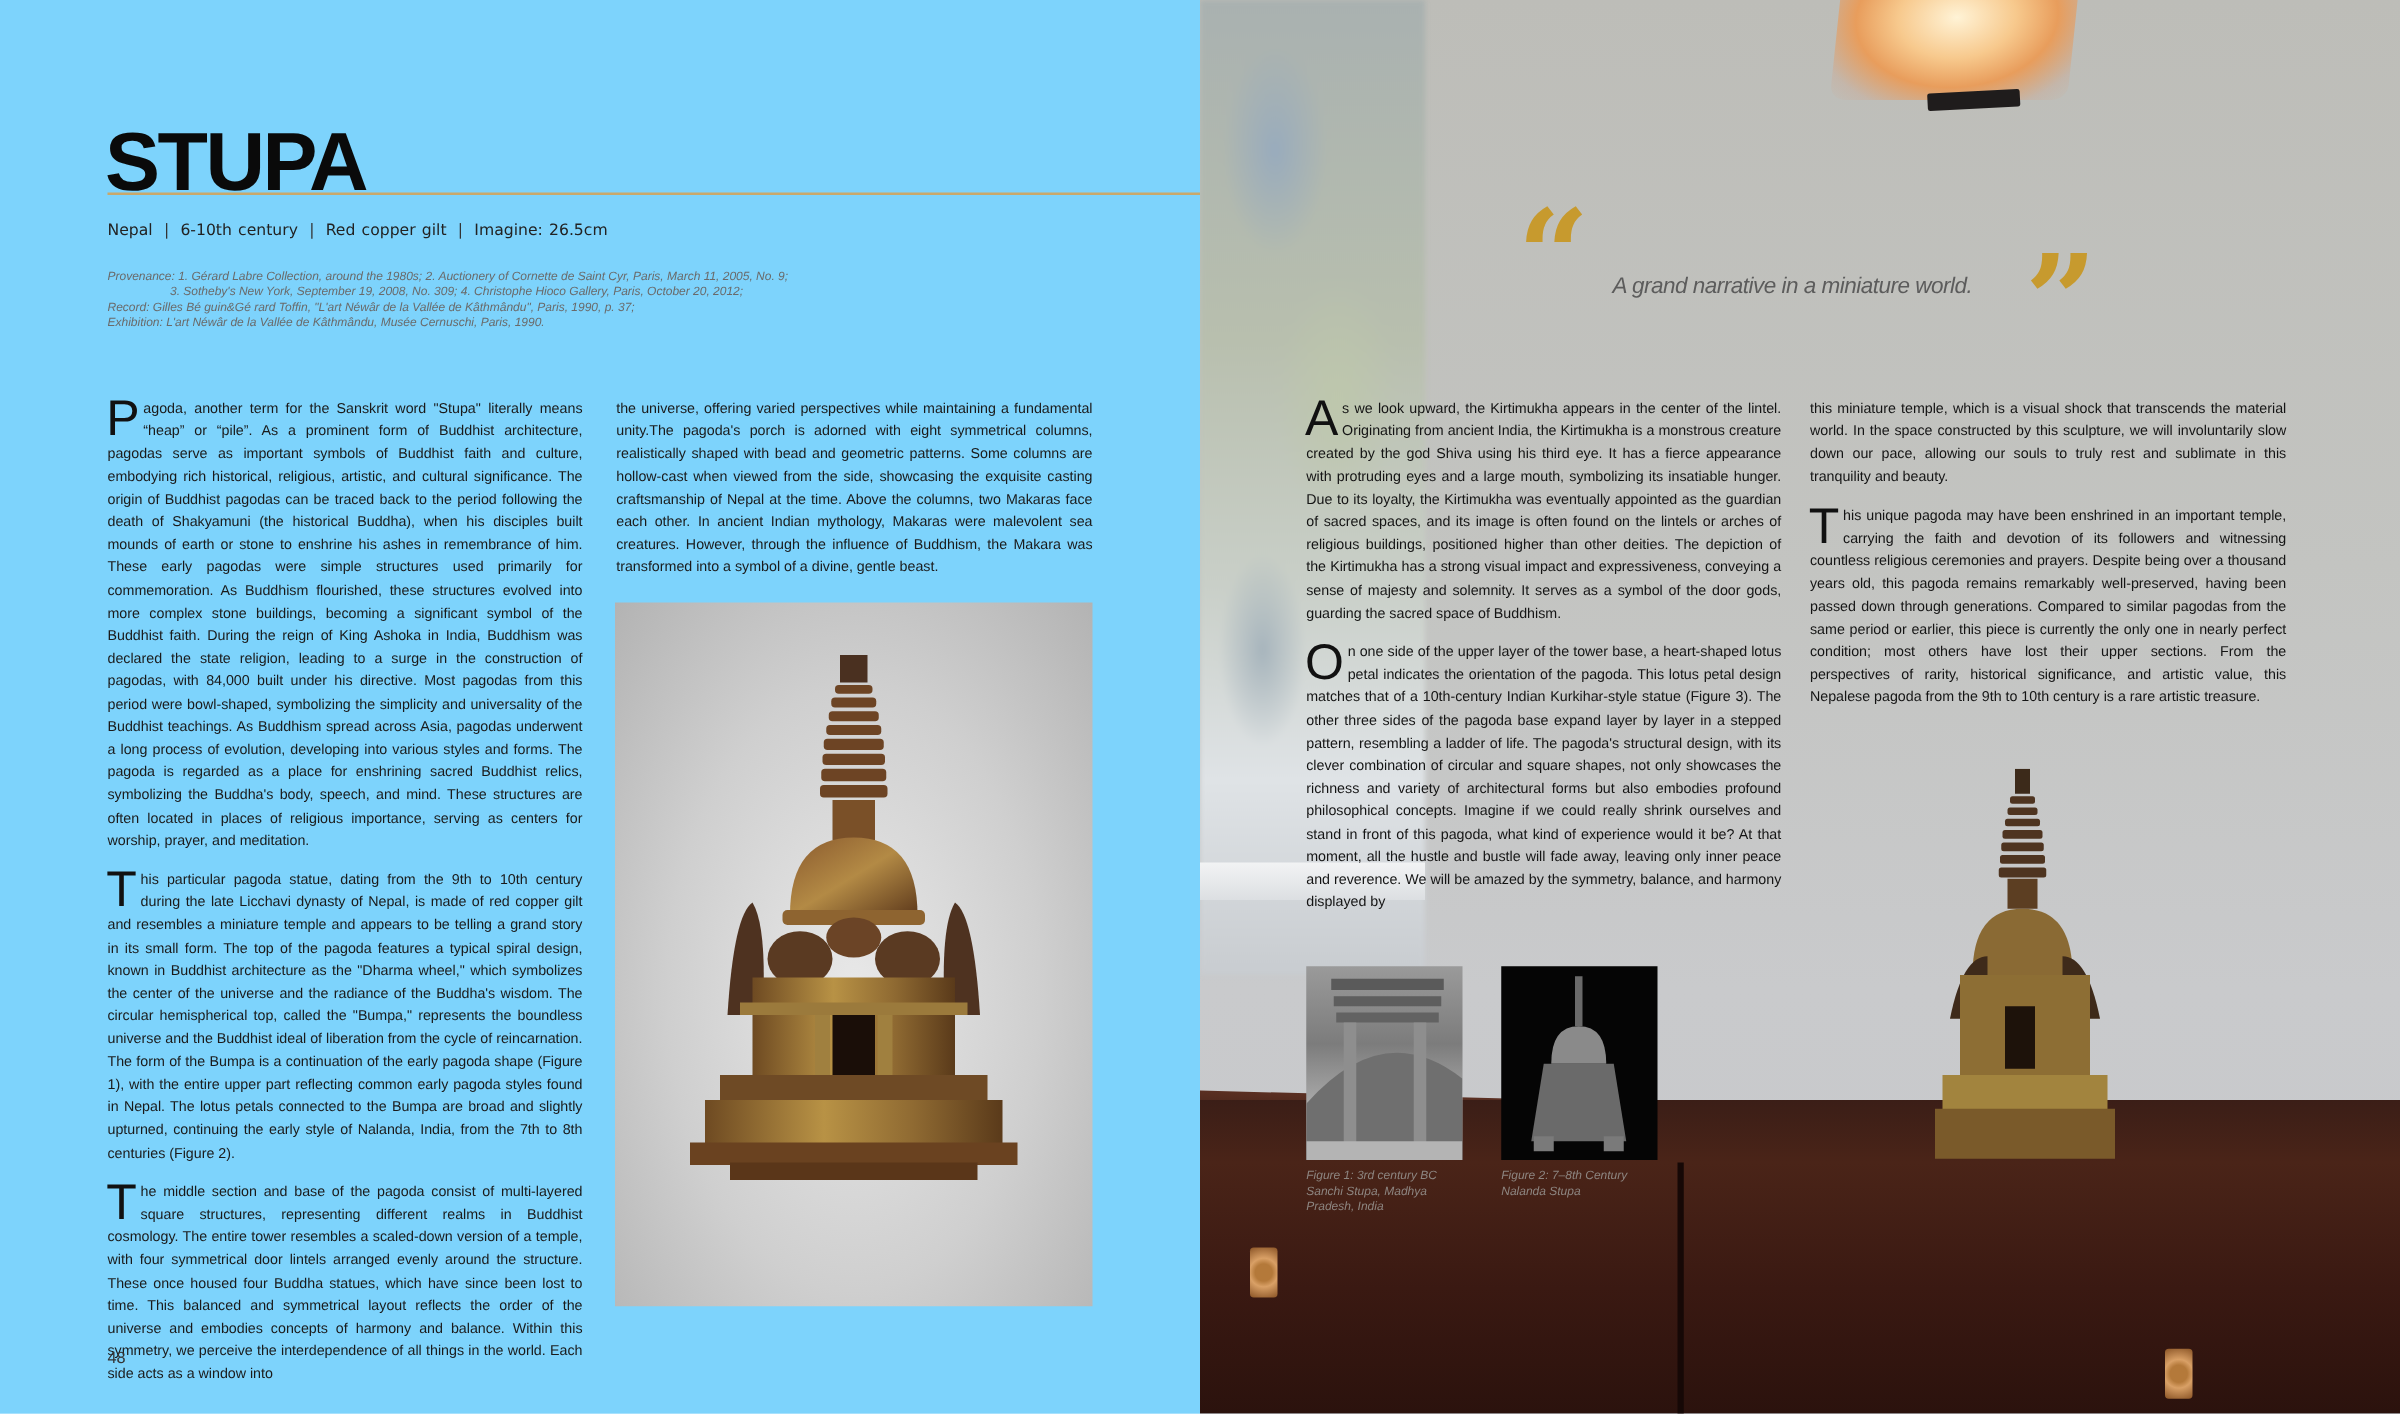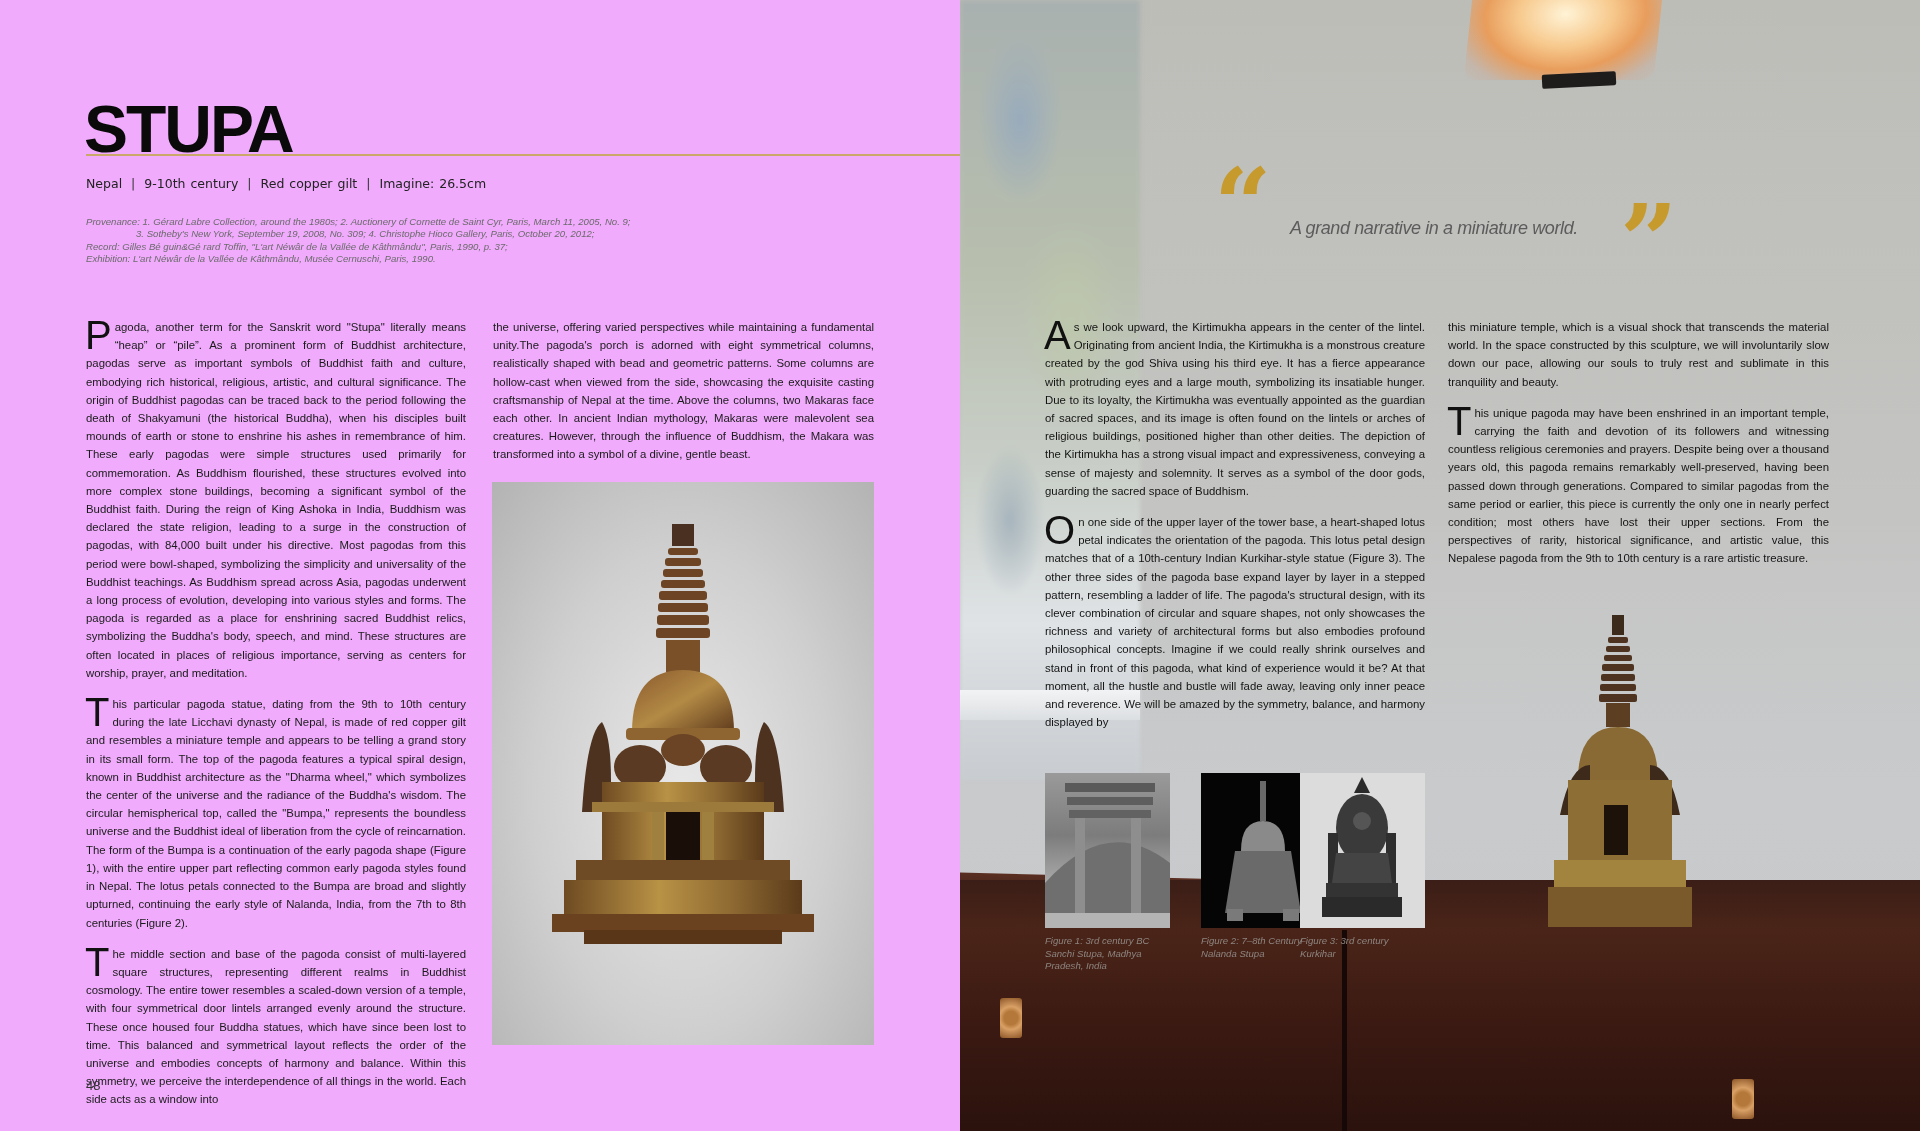--- a/index.html
+++ b/index.html
@@ -1,21 +1,21 @@
 <!DOCTYPE html>
 <html><head>
   <meta charset="utf-8">
   <style>
     html, body { margin: 0; padding: 0; }
     body {
       width: 1920px; height: 1131px; overflow: hidden; position: relative;
       font-family: "Liberation Sans", sans-serif; background: #ffffff; color: #1a1a1a;
     }
     .page-left {
-      position: absolute; left: 0; top: 0; width: 960px; height: 1131px; background: #f0abfc;
+      position: absolute; left: 0; top: 0; width: 960px; height: 1131px; background: #7dd3fc;
     }
     .page-right {
       position: absolute; left: 960px; top: 0; width: 960px; height: 1131px; overflow: hidden;
       background: linear-gradient(180deg, #bdbdb8 0%, #c3c4c1 40%, #c9cacc 70%, #c6c8cb 100%);
     }
     
     .bg-window {
       position: absolute; left: 0; top: 0; width: 180px; height: 780px;
       background:
         radial-gradient(ellipse 60px 120px at 60px 120px, rgba(150,170,190,0.9), transparent 70%),
@@ -128,21 +128,21 @@
     }
   </style>
 </head>
 <body>
 
 <div class="page-left">
   <h1 class="title" style="margin:0;">STUPA</h1>
   <div class="gold-rule"></div>
 
   <div class="meta-line">
-    <span>Nepal</span><span class="sep">|</span><span>9-10th century</span><span class="sep">|</span><span>Red copper gilt</span><span class="sep">|</span><span>Imagine:  26.5cm</span>
+    <span>Nepal</span><span class="sep">|</span><span>6-10th century</span><span class="sep">|</span><span>Red copper gilt</span><span class="sep">|</span><span>Imagine:  26.5cm</span>
   </div>
 
   <div class="provenance">
     <div>Provenance: 1. Gérard Labre Collection, around the 1980s;   2. Auctionery of Cornette de Saint Cyr, Paris, March 11, 2005, No. 9;</div>
     <div class="indent">3.  Sotheby's New York, September 19, 2008, No. 309;   4. Christophe Hioco Gallery, Paris, October 20, 2012;</div>
     <div>Record: Gilles Bé guin&amp;Gé rard Toffin, "L'art Néwâr de la Vallée de Kâthmându", Paris, 1990, p. 37;</div>
     <div>Exhibition: L'art Néwâr de la Vallée de Kâthmându, Musée Cernuschi, Paris, 1990.</div>
   </div>
 
   <div class="col col-1">
@@ -277,29 +277,14 @@
         <svg width="125" height="155" viewBox="0 0 125 155">
           <rect x="59" y="8" width="6" height="40" fill="#6a6a6a"></rect>
           <path d="M40 78 Q40 48 62 48 Q84 48 84 78 Z" fill="#8a8a8a"></path>
           <path d="M34 78 L90 78 L100 140 L24 140 Z" fill="#6a6a6a"></path>
           <rect x="26" y="136" width="16" height="12" fill="#7a7a7a"></rect>
           <rect x="82" y="136" width="16" height="12" fill="#7a7a7a"></rect>
         </svg>
       </div>
       <div class="fig-caption">Figure 2:  7–8th Century Nalanda Stupa</div>
     </div>
-    <div class="figure fig-3">
-      <div class="thumb">
-        <svg width="125" height="155" viewBox="0 0 125 155">
-          <path d="M62 4 L70 20 L54 20 Z" fill="#2a2a2a"></path>
-          <ellipse cx="62" cy="55" rx="26" ry="34" fill="#3a3a3a"></ellipse>
-          <circle cx="62" cy="48" r="9" fill="#555"></circle>
-          <rect x="28" y="60" width="10" height="60" fill="#2e2e2e"></rect>
-          <rect x="86" y="60" width="10" height="60" fill="#2e2e2e"></rect>
-          <path d="M36 80 L88 80 L92 110 L32 110 Z" fill="#444"></path>
-          <rect x="26" y="110" width="72" height="14" fill="#333"></rect>
-          <rect x="22" y="124" width="80" height="20" fill="#2a2a2a"></rect>
-        </svg>
-      </div>
-      <div class="fig-caption">Figure 3:  3rd century Kurkihar</div>
-    </div>
   </div>
 </div>
 
 </body></html>

